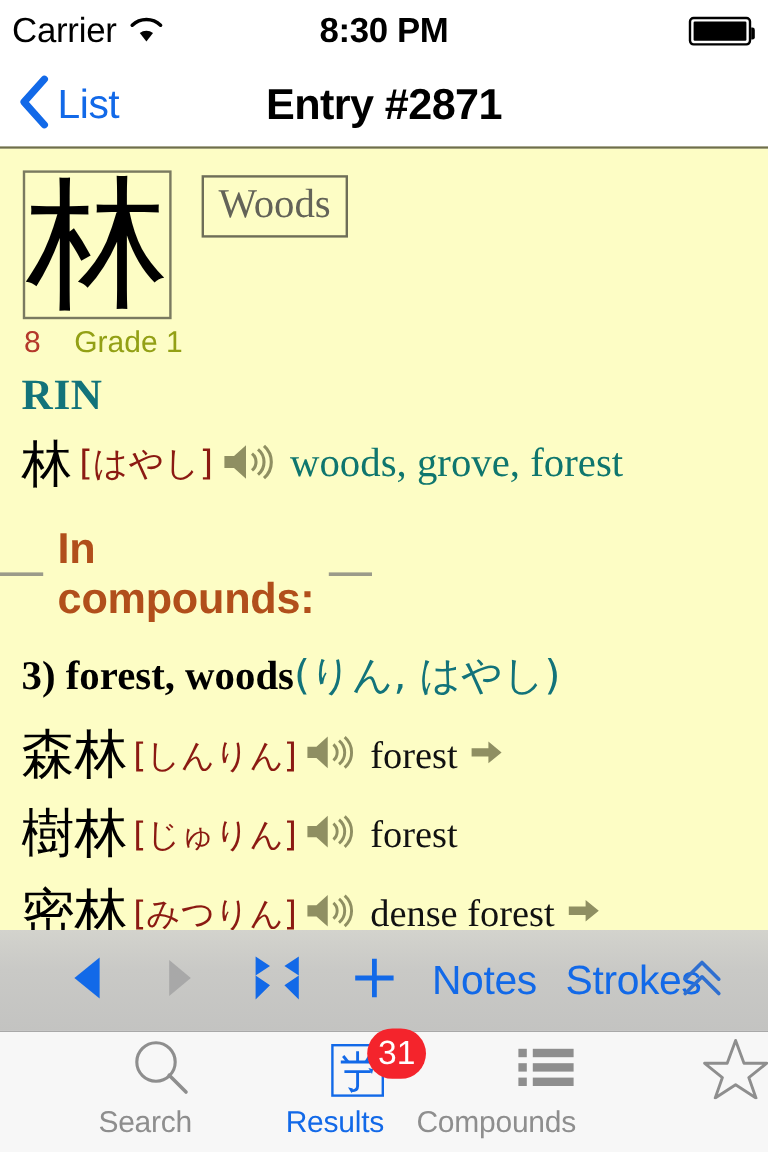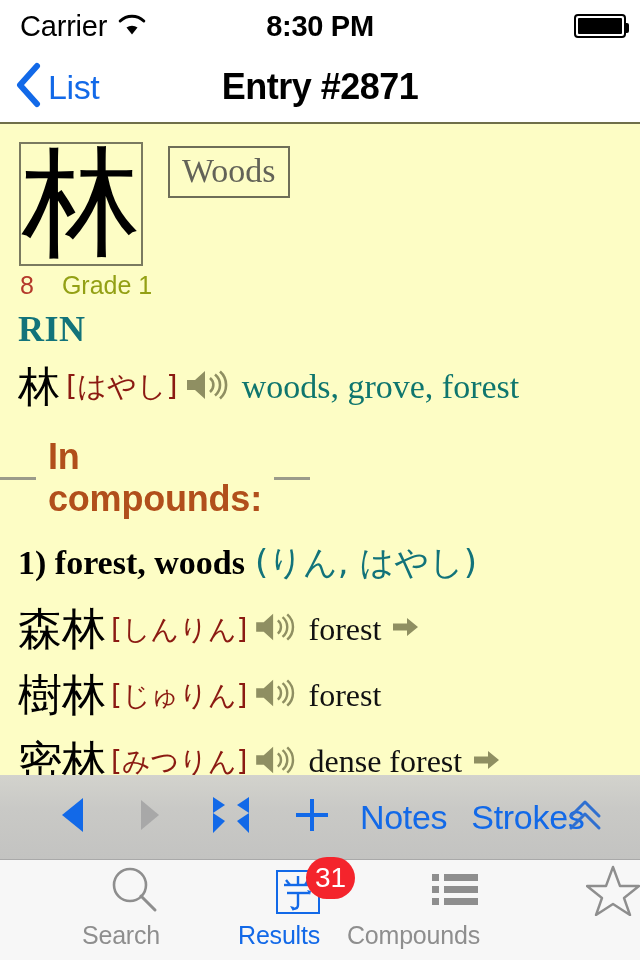--- a/index.html
+++ b/index.html
@@ -28,21 +28,21 @@
     width: 640px;
     height: 52px;
     background: #ffffff;
     display: flex;
     align-items: center;
   }
   .status-left {
     display: flex;
     align-items: center;
     gap: 10px;
-    margin-left: 20px;
+    margin-left: 10px;
   }
   .status-carrier {
     font-size: 29px;
     color: #000;
     font-family: "Liberation Sans", sans-serif;
     letter-spacing: -0.2px;
   }
   .wifi-icon { display: block; }
   .status-time {
     position: absolute;
@@ -258,21 +258,20 @@
   .sense-en {
     font-family: "Liberation Serif", serif;
     font-weight: bold;
     font-size: 34px;
     color: #000;
   }
   .sense-kana {
     font-family: "DejaVu Sans", sans-serif;
     font-size: 34px;
     color: #12737a;
-    margin-left: 10px;
   }
 
   .compound-line {
     display: flex;
     align-items: center;
     margin: 20px 0 0 18px;
   }
   .compound-kanji {
     font-family: "DejaVu Sans", sans-serif;
     font-size: 44px;
@@ -457,21 +456,21 @@
       <span class="entry-gloss">woods, grove, forest</span>
     </div>
 
     <div class="compounds-header">
       <span class="ch-rule"></span>
       <span class="ch-text">In compounds:</span>
       <span class="ch-rule"></span>
     </div>
 
     <div class="sense-line">
-      <span class="sense-en">1) forest, woods</span>
+      <span class="sense-en">3) forest, woods</span>
       <span class="sense-kana">(りん, はやし)</span>
     </div>
 
     <div class="compound-line">
       <span class="compound-kanji">森林</span>
       <span class="compound-kana">[しんりん]</span>
       <span class="speaker-icon">
         <svg width="44" height="32" viewBox="0 0 46 34">
           <path d="M3 12 h8 L21 3 v28 L11 22 H3 Z" fill="#8f8f62"></path>
           <path d="M26 10 A9 9 0 0 1 26 24" stroke="#8f8f62" stroke-width="2.6" fill="none"></path>

